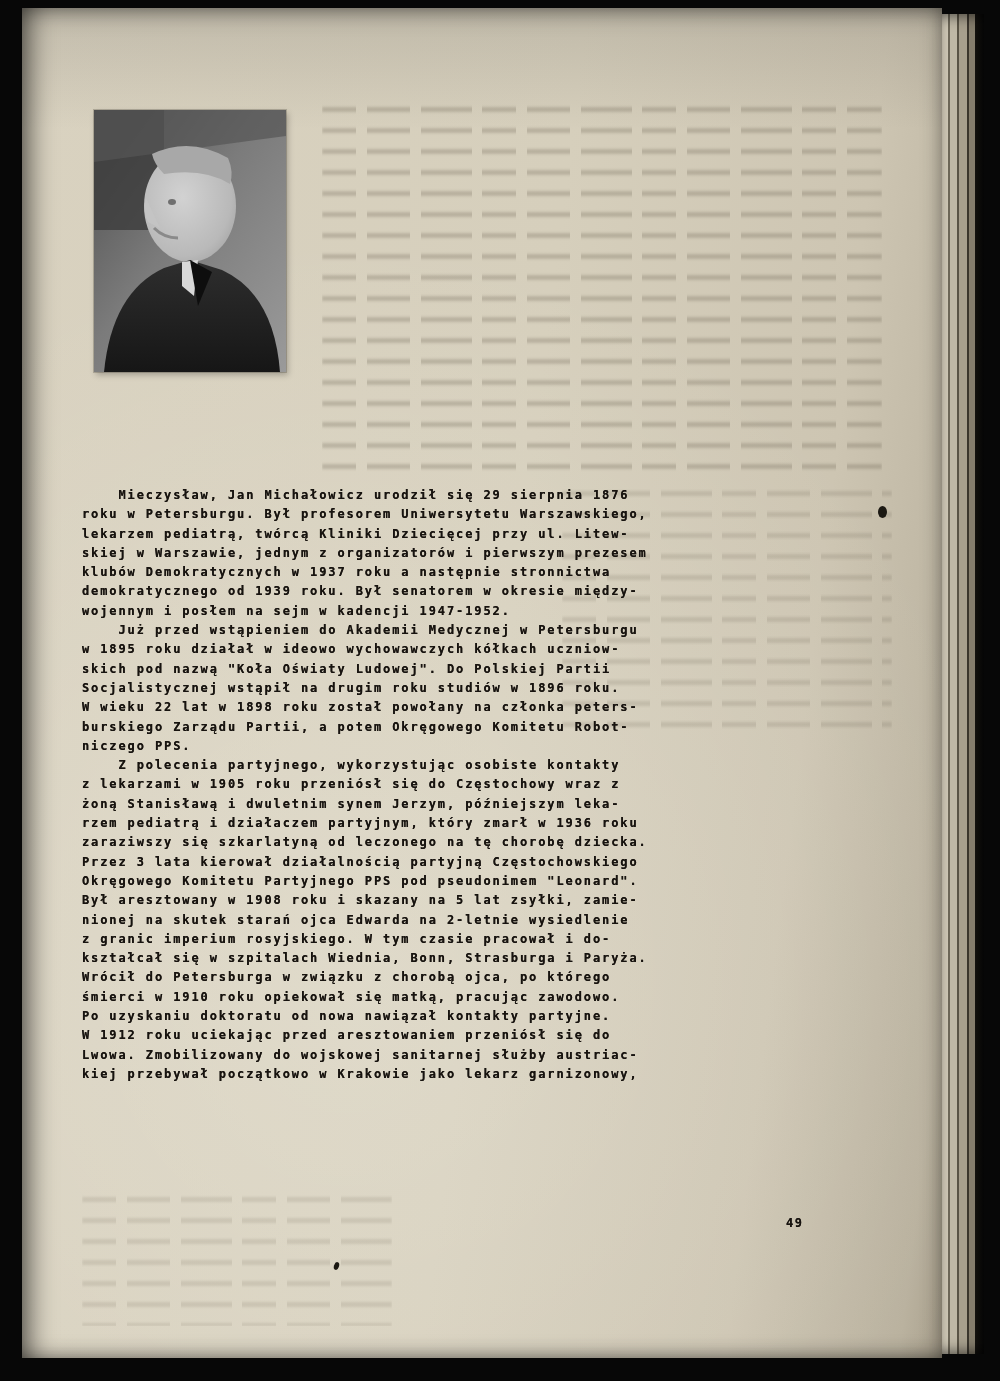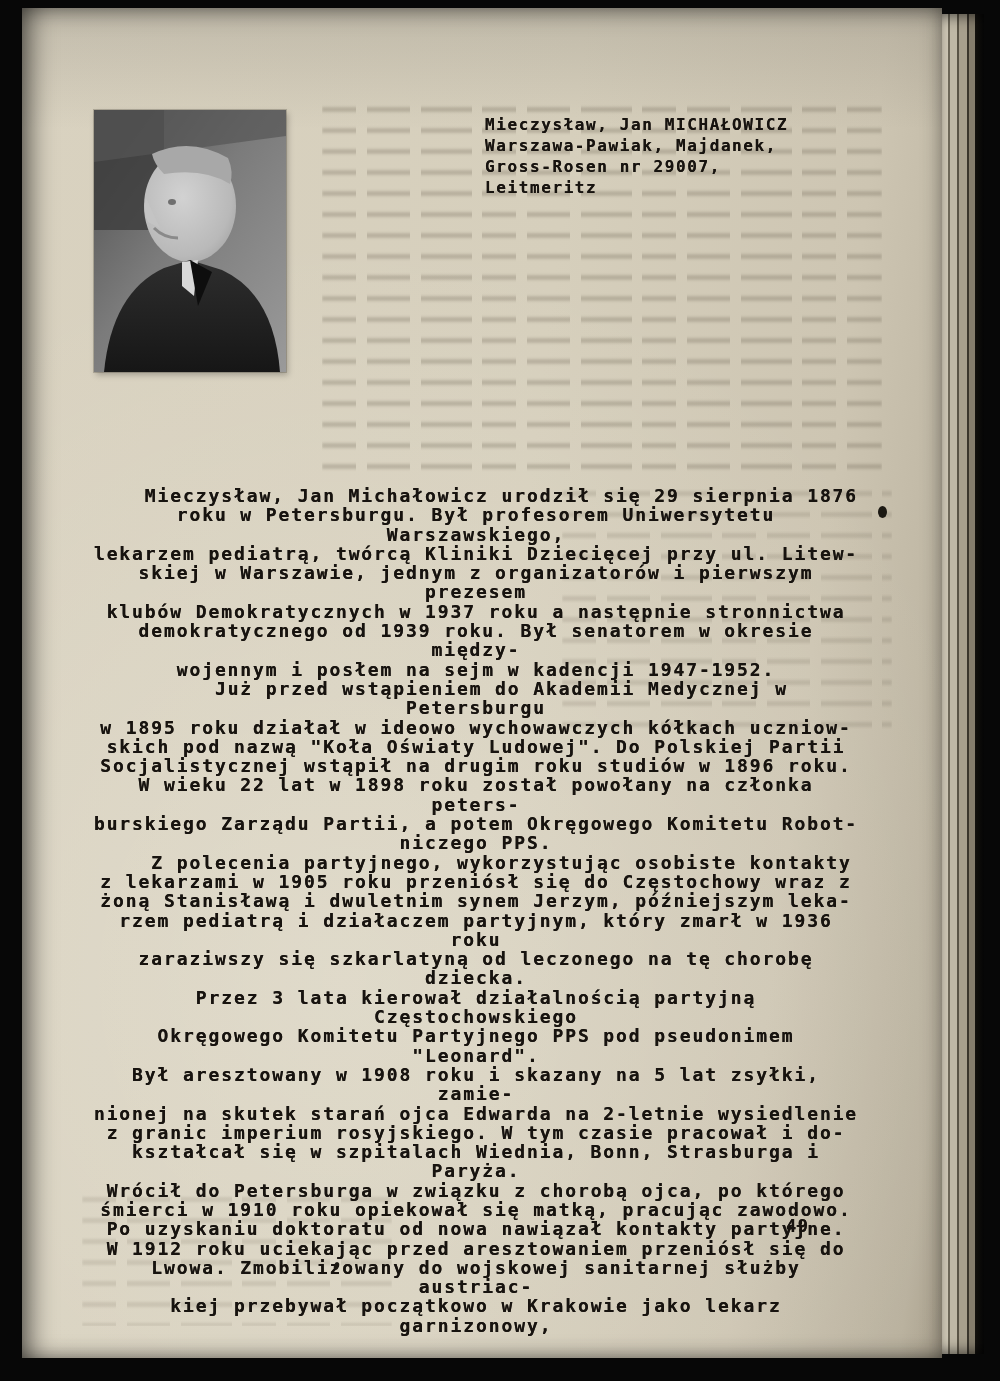--- a/index.html
+++ b/index.html
@@ -97,43 +97,42 @@
     font-weight: 700;
     font-size: 16px;
     line-height: 21px;
     letter-spacing: 1.6px;
     white-space: pre-wrap;
     text-shadow: 0 0 0.5px rgba(23,19,15,0.85);
   }
 
   .body-text {
     position: absolute;
-    left: 68px;
+    left: 60px;
     top: 478px;
     width: 772px;
     color: #17130f;
     font-weight: 700;
-    font-size: 18px;
+    font-size: 12px;
     line-height: 19.3px;
     letter-spacing: 1.9px;
     text-shadow: 0 0 0.5px rgba(23,19,15,0.85);
-    text-align: center;
   }
   .para {
     margin: 0;
     white-space: pre-wrap;
   }
 
   .pagenum {
     position: absolute;
     left: 764px;
     top: 1208px;
     color: #17130f;
     font-weight: 700;
-    font-size: 17px;
+    font-size: 12px;
     letter-spacing: 1.5px;
     text-shadow: 0 0 0.5px rgba(23,19,15,0.85);
   }
 
   
   .speck {
     position: absolute;
     background: #1c1913;
     border-radius: 50%;
   }
@@ -179,24 +178,20 @@
         <path d="M58,44 Q96,26 134,48 Q140,62 136,74 Q110,58 70,64 Q60,54 58,44 Z" fill="#a8a8a8"></path>
         <ellipse cx="78" cy="92" rx="4" ry="3" fill="#6f6f6f"></ellipse>
         <path d="M60,118 Q70,128 84,128" stroke="#8a8a8a" stroke-width="3" fill="none"></path>
 
         <path d="M10,262 Q18,182 70,158 L96,150 L128,160 Q180,184 186,262 Z" fill="url(#suit)"></path>
         <polygon points="88,152 104,150 100,186 88,176" fill="#d8d8d8"></polygon>
         <path d="M96,150 L118,162 L104,196 Z" fill="#0e0e0e"></path>
       </svg>
     </div>
 
-    <div class="caption">Mieczysław, Jan MICHAŁOWICZ
-Warszawa-Pawiak, Majdanek,
-Gross-Rosen nr 29007,
-Leitmeritz</div>
 
     <div class="body-text">
       <p class="para">    Mieczysław, Jan Michałowicz urodził się 29 sierpnia 1876
 roku w Petersburgu. Był profesorem Uniwersytetu Warszawskiego,
 lekarzem pediatrą, twórcą Kliniki Dziecięcej przy ul. Litew-
 skiej w Warszawie, jednym z organizatorów i pierwszym prezesem
 klubów Demokratycznych w 1937 roku a następnie stronnictwa
 demokratycznego od 1939 roku. Był senatorem w okresie między-
 wojennym i posłem na sejm w kadencji 1947-1952.</p>
       <p class="para">    Już przed wstąpieniem do Akademii Medycznej w Petersburgu

